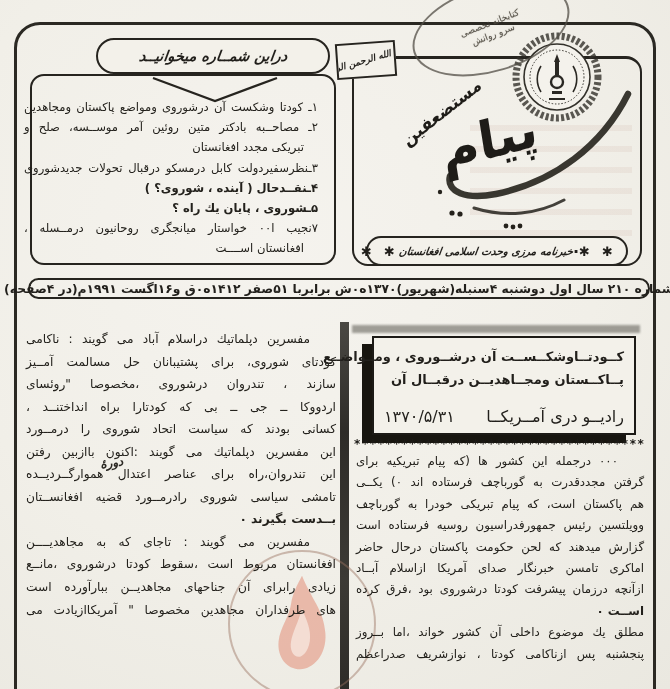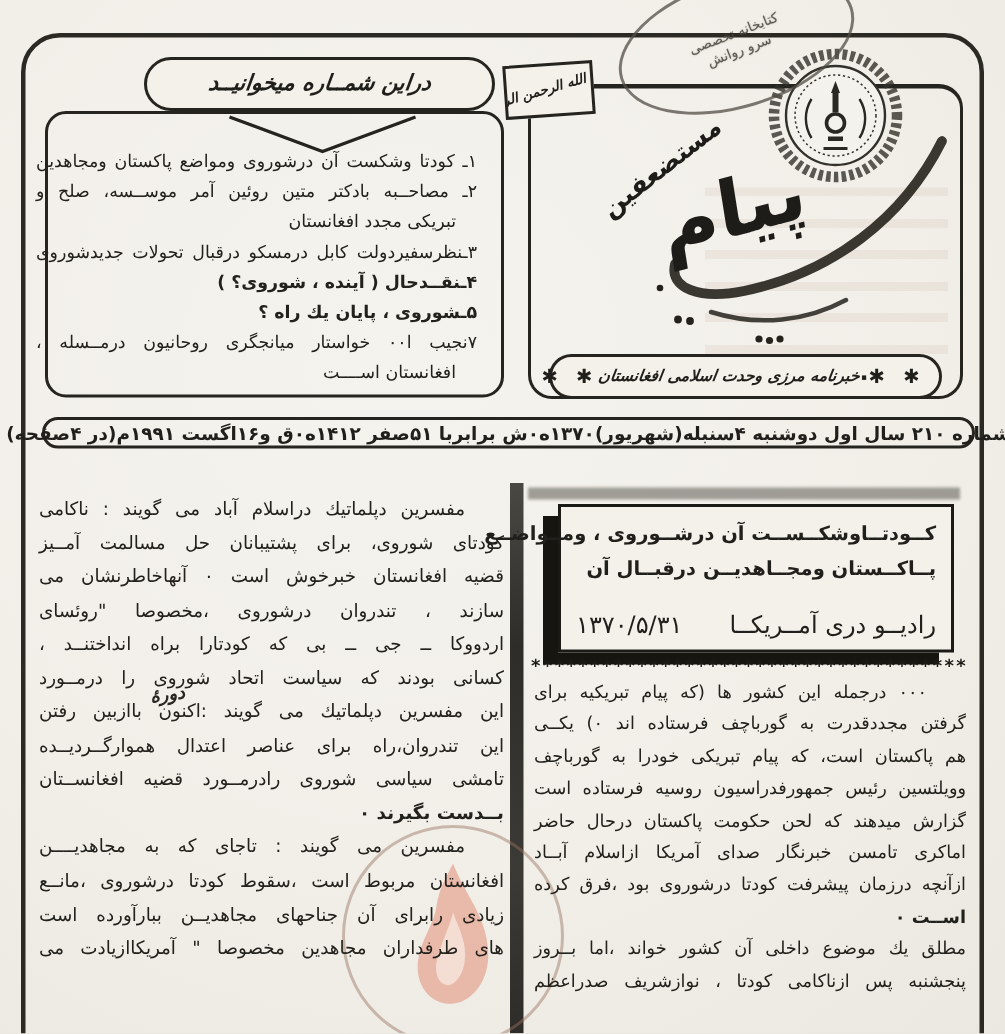--- a/index.html
+++ b/index.html
@@ -268,21 +268,20 @@
     <div class="line">اماکری تامسن خبرنگار صدای آمریکا ازاسلام آبــاد</div>
     <div class="line">ازآنچه درزمان پیشرفت کودتا درشوروی بود ،فرق کرده</div>
     <div class="line short">اســت ۰</div>
     <div class="line">مطلق یك موضوع داخلی آن کشور خواند ،اما بــروز</div>
     <div class="line">پنجشنبه پس ازناکامی کودتا ، نوازشریف صدراعظم</div>
   </div>
 
   <div class="abs left-col">
     <div class="line indent">مفسرین دپلماتیك دراسلام آباد می گویند : ناکامی</div>
     <div class="line">کودتای شوروی، برای پشتیبانان حل مسالمت آمــیز</div>
-    <div class="line">قضیه افغانستان خبرخوش است ۰ آنهاخاطرنشان می</div>
     <div class="line">سازند ، تندروان درشوروی ،مخصوصا "روئسای</div>
     <div class="line">اردووکا ــ جی ــ بی که کودتارا براه انداختنــد ،</div>
     <div class="line">کسانی بودند که سیاست اتحاد شوروی را درمــورد</div>
     <div class="line">این مفسرین دپلماتیك می گویند :اکنون باازبین رفتن</div>
     <div class="line">این تندروان،راه برای عناصر اعتدال هموارگــردیــده</div>
     <div class="line">تامشی سیاسی شوروی رادرمــورد قضیه افغانســتان</div>
     <div class="line short">بــدست بگیرند ۰</div>
     <div class="line indent">مفسرین می گویند : تاجای که به مجاهدیــــن</div>
     <div class="line">افغانستان مربوط است ،سقوط کودتا درشوروی ،مانــع</div>
     <div class="line">زیادی رابرای آن جناحهای مجاهدیــن ببارآورده است</div>

